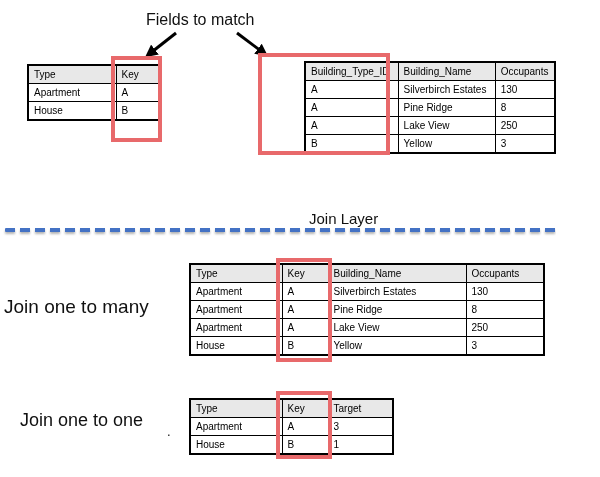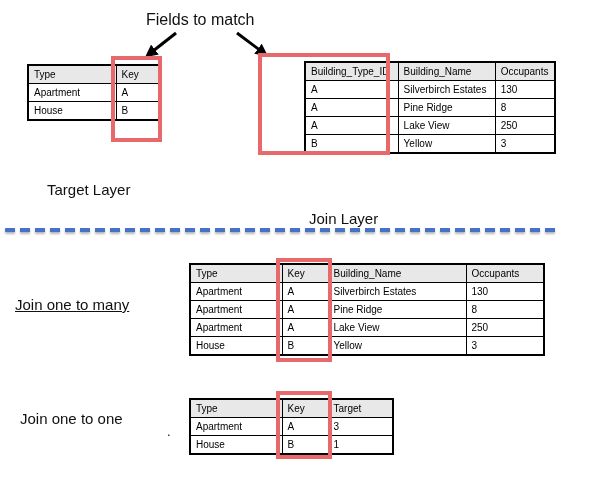--- a/index.html
+++ b/index.html
@@ -4,22 +4,22 @@
 <style>
   html, body { margin:0; padding:0; background:#ffffff; }
   .canvas {
     position:relative; width:556px; height:477px; background:#ffffff;
     font-family:"Liberation Sans", sans-serif; color:#000; overflow:hidden;
   }
   .label { position:absolute; white-space:nowrap; color:#111; }
   .fields-label { left:146px; top:11px; font-size:16px; }
   .lbl-target { left:47px;  top:181px; font-size:15px; }
   .lbl-joinlayer { left:309px; top:181px; font-size:15px;margin-top:29px; }
-  .lbl-otm { left:15px; top:296px; font-size:15px;text-decoration:underline; }
-  .lbl-oto { left:20px; top:410px; font-size:15px; }
+  .lbl-otm { left:4px; top:296px; font-size:19px; }
+  .lbl-oto { left:20px; top:410px; font-size:18px; }
   .stray-dot { left:167px; top:424px; font-size:13px; }
 
   table.tbl {
     position:absolute; border-collapse:collapse; table-layout:fixed;
     font-size:10px; border:2px solid #000; background:#fff;
   }
   table.tbl td {
     border:1px solid #000; height:17px; line-height:17px;
     padding:0 2px 0 5px; white-space:nowrap; overflow:hidden;
   }
@@ -116,21 +116,20 @@
       <td>250</td>
     </tr>
     <tr>
       <td>B</td>
       <td>Yellow</td>
       <td>3</td>
     </tr>
   </tbody>
     </table>
 
-  <div class="label lbl-target">Target Layer</div>
   <div class="label lbl-joinlayer">Join Layer</div>
 
   <div class="dashes"></div>
 
   <div class="label lbl-otm">Join one to many</div>
 
   <table class="tbl tbl-otm">
     <colgroup>
         <col style="width:92px">
         <col style="width:46px">

